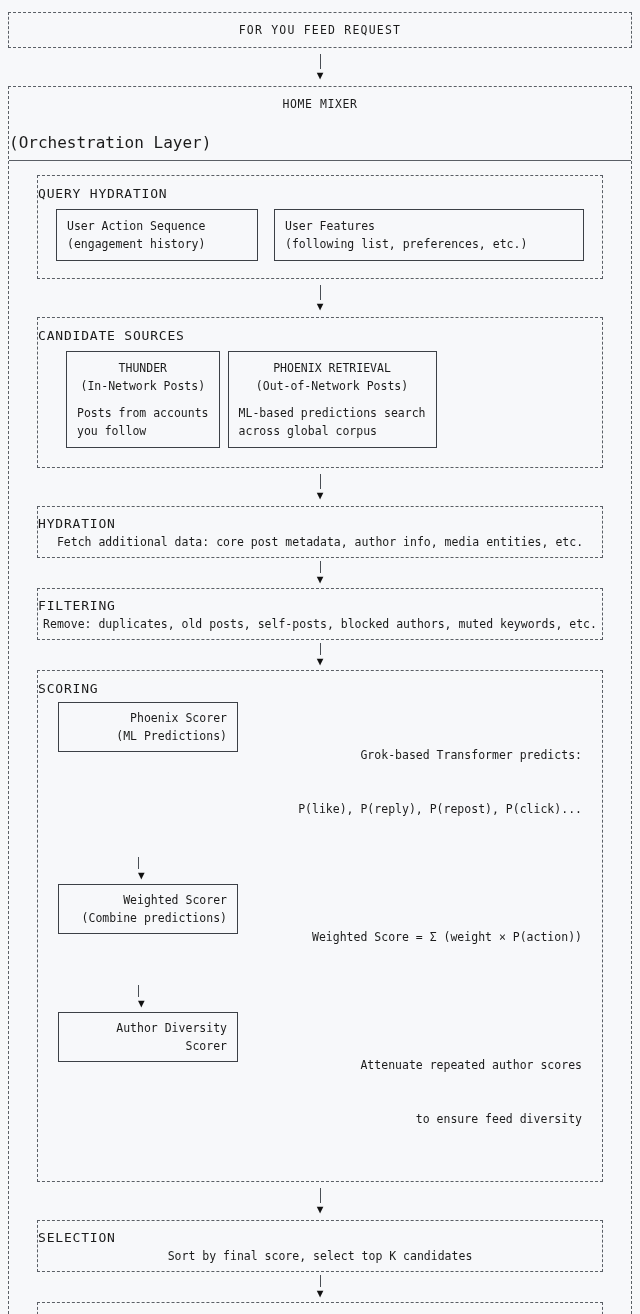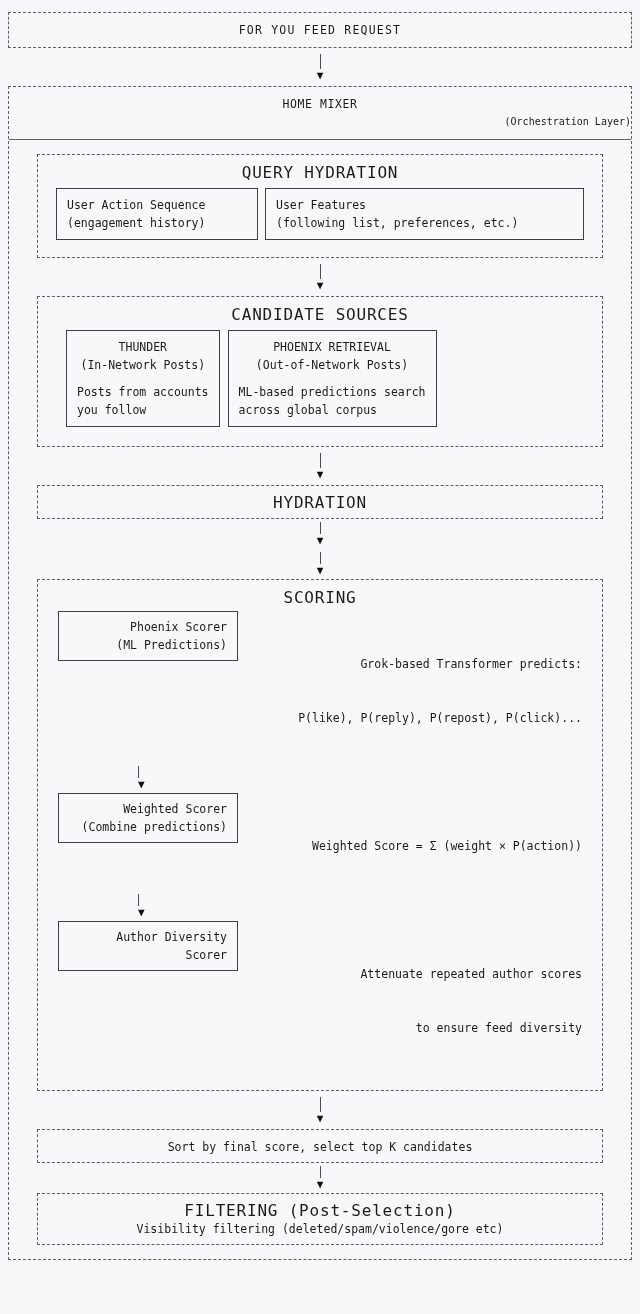--- a/index.html
+++ b/index.html
@@ -34,24 +34,25 @@
   }
 
   .box-title {
     text-align: center;
     font-size: 11.5px;
     letter-spacing: 0.6px;
     line-height: 17px;
     white-space: pre;
   }
   .box-sub {
-    text-align: right;
-    font-size: 10px;
+    text-align: left;
+    font-size: 16px;
     line-height: 17px;
     white-space: pre;
+    margin-top: 21px;
   }
 
   
   .terminal {
     height: 36px;
     display: flex;
     align-items: center;
     justify-content: center;
   }
   .terminal .box-title { letter-spacing: 1.2px; }
@@ -95,37 +96,36 @@
   }
   .mixer-body {
     padding: 14px 28px 14px 28px;
   }
 
   
   .stage {
     padding: 9px 0 9px 0;
   }
   .stage-title {
-    text-align: center;
-    font-size: 16px;
+    font-size: 13px;
     letter-spacing: 0.8px;
     line-height: 18px;
     white-space: pre;
   }
   .stage-line {
     text-align: center;
     font-size: 11.5px;
     line-height: 18px;
     white-space: pre;
   }
 
   
   .cols {
     display: flex;
-    gap: 7px;
+    gap: 16px;
     padding: 6px 18px 8px 18px;
   }
 
   .leaf {
     border: 1.4px solid #3c4046;
     background: #f7f8fa;
     box-sizing: border-box;
     padding: 7px 10px;
   }
   .leaf .lt {
@@ -226,27 +226,32 @@
         </div>
       </div>
 
       <div class="arrow">
         <div class="stem"></div>
         <div class="head">▼</div>
       </div>
 
       <div class="box stage tight">
         <div class="stage-title">HYDRATION</div>
+        <div class="stage-line">Fetch additional data: core post metadata, author info, media entities, etc.</div>
       </div>
 
       <div class="arrow short">
         <div class="stem"></div>
         <div class="head">▼</div>
       </div>
 
+      <div class="box stage tight">
+        <div class="stage-title">FILTERING</div>
+        <div class="stage-line">Remove: duplicates, old posts, self-posts, blocked authors, muted keywords, etc.</div>
+      </div>
 
       <div class="arrow short">
         <div class="stem"></div>
         <div class="head">▼</div>
       </div>
 
       <div class="box stage">
         <div class="stage-title">SCORING</div>
 
         <div class="score-rows">
@@ -295,20 +300,21 @@
 
         </div>
       </div>
 
       <div class="arrow">
         <div class="stem"></div>
         <div class="head">▼</div>
       </div>
 
       <div class="box stage tight">
+        <div class="stage-title">SELECTION</div>
         <div class="stage-line">Sort by final score, select top K candidates</div>
       </div>
 
       <div class="arrow short">
         <div class="stem"></div>
         <div class="head">▼</div>
       </div>
 
       <div class="box stage tight">
         <div class="stage-title">FILTERING (Post-Selection)</div>

